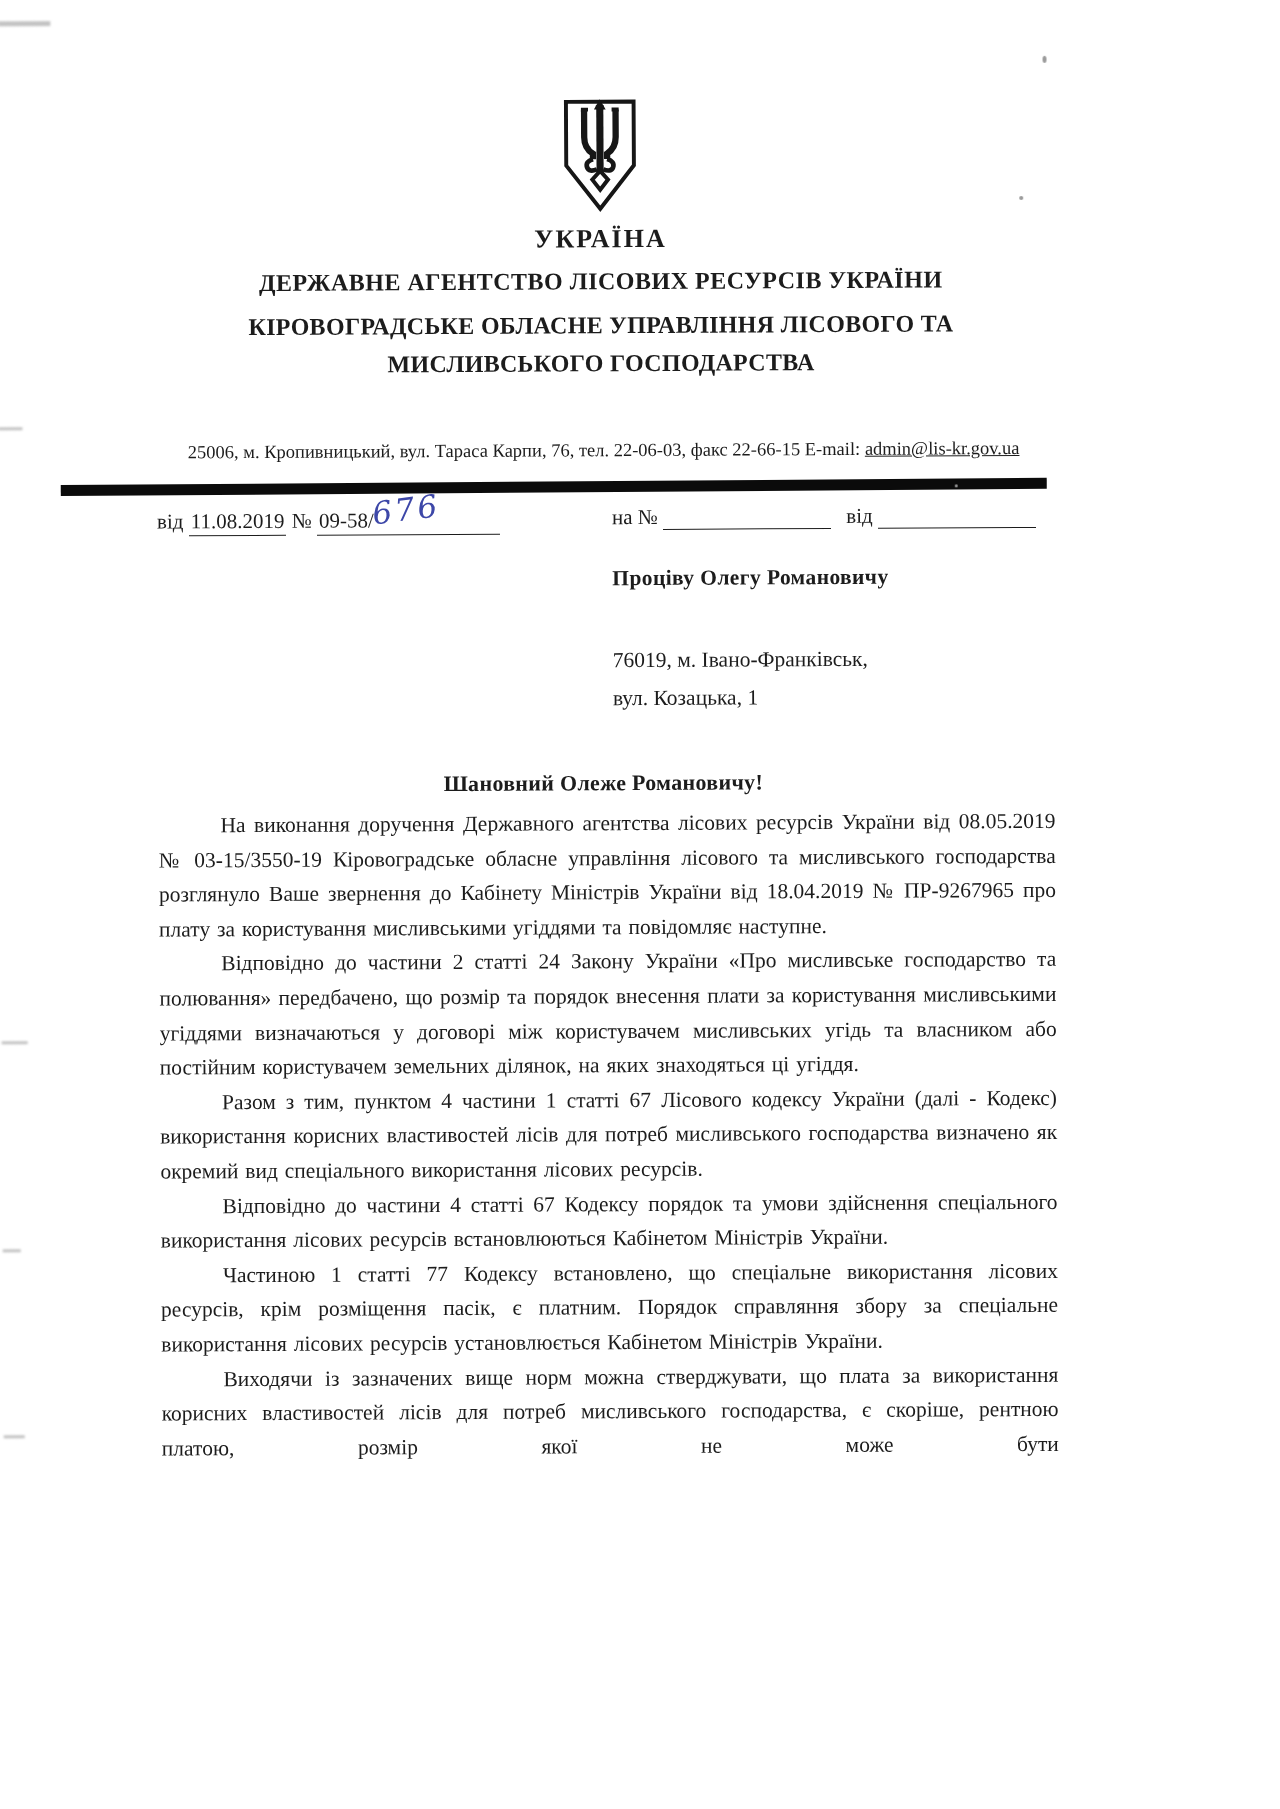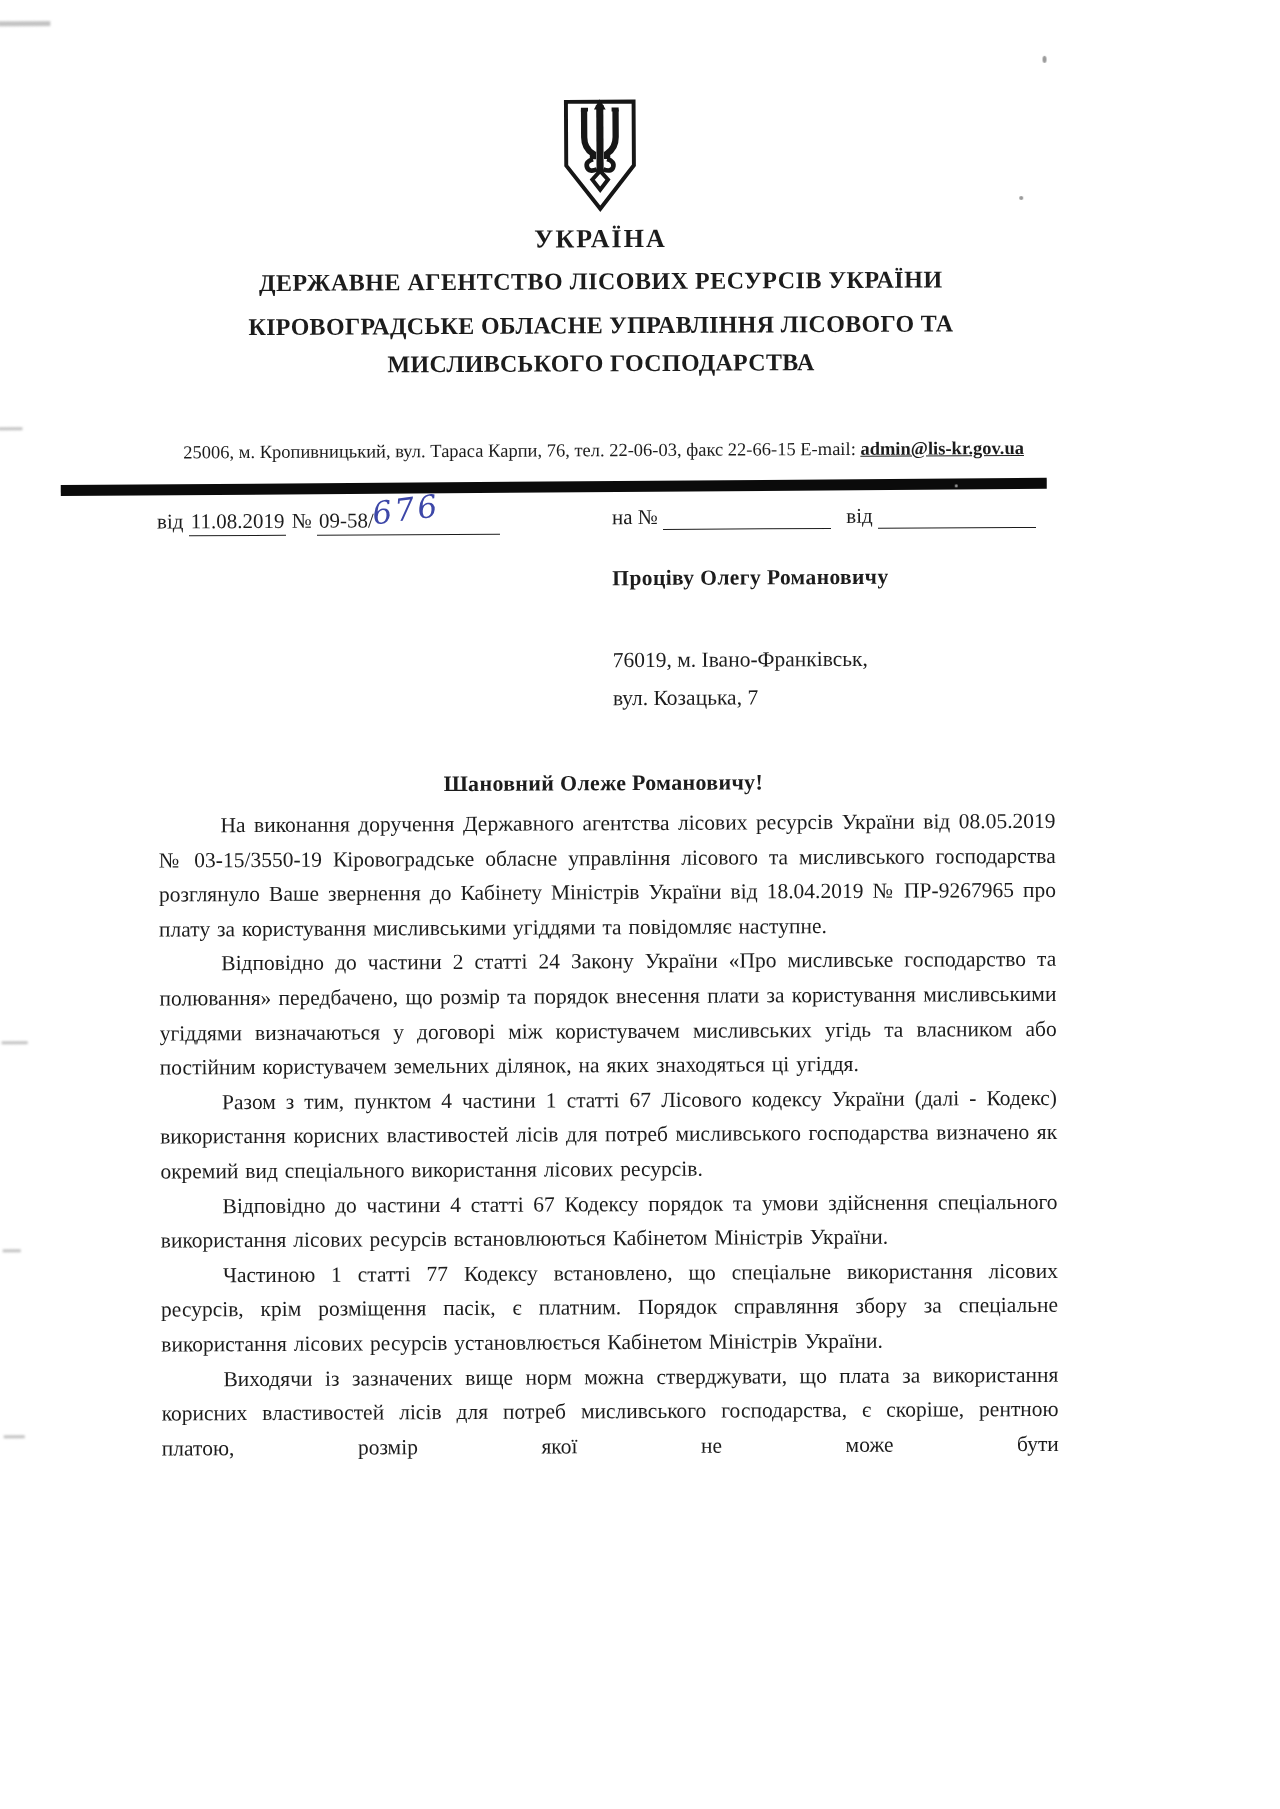--- a/index.html
+++ b/index.html
@@ -15,21 +15,21 @@
   .emblem-wrap{position:absolute;top:96px;left:158px;width:890px;text-align:center;}
   .emblem-wrap svg{display:inline-block;}
   .country{position:absolute;top:224px;left:158px;width:890px;text-align:center;
     font-size:26px;font-weight:600;letter-spacing:2px;}
   .agency{position:absolute;top:268px;left:128px;width:950px;text-align:center;
     font-size:24px;font-weight:700;letter-spacing:0.5px;}
   .department{position:absolute;top:306px;left:128px;width:950px;text-align:center;
     font-size:24px;font-weight:700;line-height:38px;letter-spacing:0.3px;}
   .contact{position:absolute;top:440px;left:100px;width:1010px;text-align:center;
     font-size:18.5px;white-space:nowrap;}
-  .contact .email{text-decoration:underline;font-weight:bold;}
+  .contact .email{text-decoration:underline;}
   .rule{position:absolute;top:481px;left:62px;width:986px;height:11px;background:#0b0b0b;
     transform:rotate(-0.12deg);}
 
   
   .refline{position:absolute;top:505px;left:158px;width:890px;height:46px;font-size:21px;}
   .ref-left{position:absolute;left:0;top:0;white-space:nowrap;}
   .u{border-bottom:1.5px solid #1c1c1c;display:inline-block;padding:0 2px 1px 2px;}
   .numwrap{border-bottom:1.5px solid #1c1c1c;display:inline-block;padding:0 58px 1px 2px;position:relative;}
   .hand{
     display:inline-block;color:#3d47a8;font-style:italic;font-size:31px;
@@ -103,21 +103,21 @@
       <span class="blank b1"></span>
       <span>від</span>
       <span class="blank b2"></span>
     </span>
   </div>
 
   <div class="recipient">
     <div class="name">Проціву Олегу Романовичу</div>
     <div class="addr">
       <span>76019, м. Івано-Франківськ,</span><br>
-      <span>вул. Козацька, 7</span>
+      <span>вул. Козацька, 1</span>
     </div>
   </div>
 
   <div class="salutation">Шановний Олеже Романовичу!</div>
 
   <div class="body-text">
     <p>На виконання доручення Державного агентства лісових ресурсів України від 08.05.2019 № 03-15/3550-19 Кіровоградське обласне управління лісового та мисливського господарства розглянуло Ваше звернення до Кабінету Міністрів України від 18.04.2019 № ПР-9267965 про плату за користування мисливськими угіддями та повідомляє наступне.</p>
     <p>Відповідно до частини 2 статті 24 Закону України «Про мисливське господарство та полювання» передбачено, що розмір та порядок внесення плати за користування мисливськими угіддями визначаються у договорі між користувачем мисливських угідь та власником або постійним користувачем земельних ділянок, на яких знаходяться ці угіддя.</p>
     <p>Разом з тим, пунктом 4 частини 1 статті 67 Лісового кодексу України (далі - Кодекс) використання корисних властивостей лісів для потреб мисливського господарства визначено як окремий вид спеціального використання лісових ресурсів.</p>
     <p>Відповідно до частини 4 статті 67 Кодексу порядок та умови здійснення спеціального використання лісових ресурсів встановлюються Кабінетом Міністрів України.</p>

